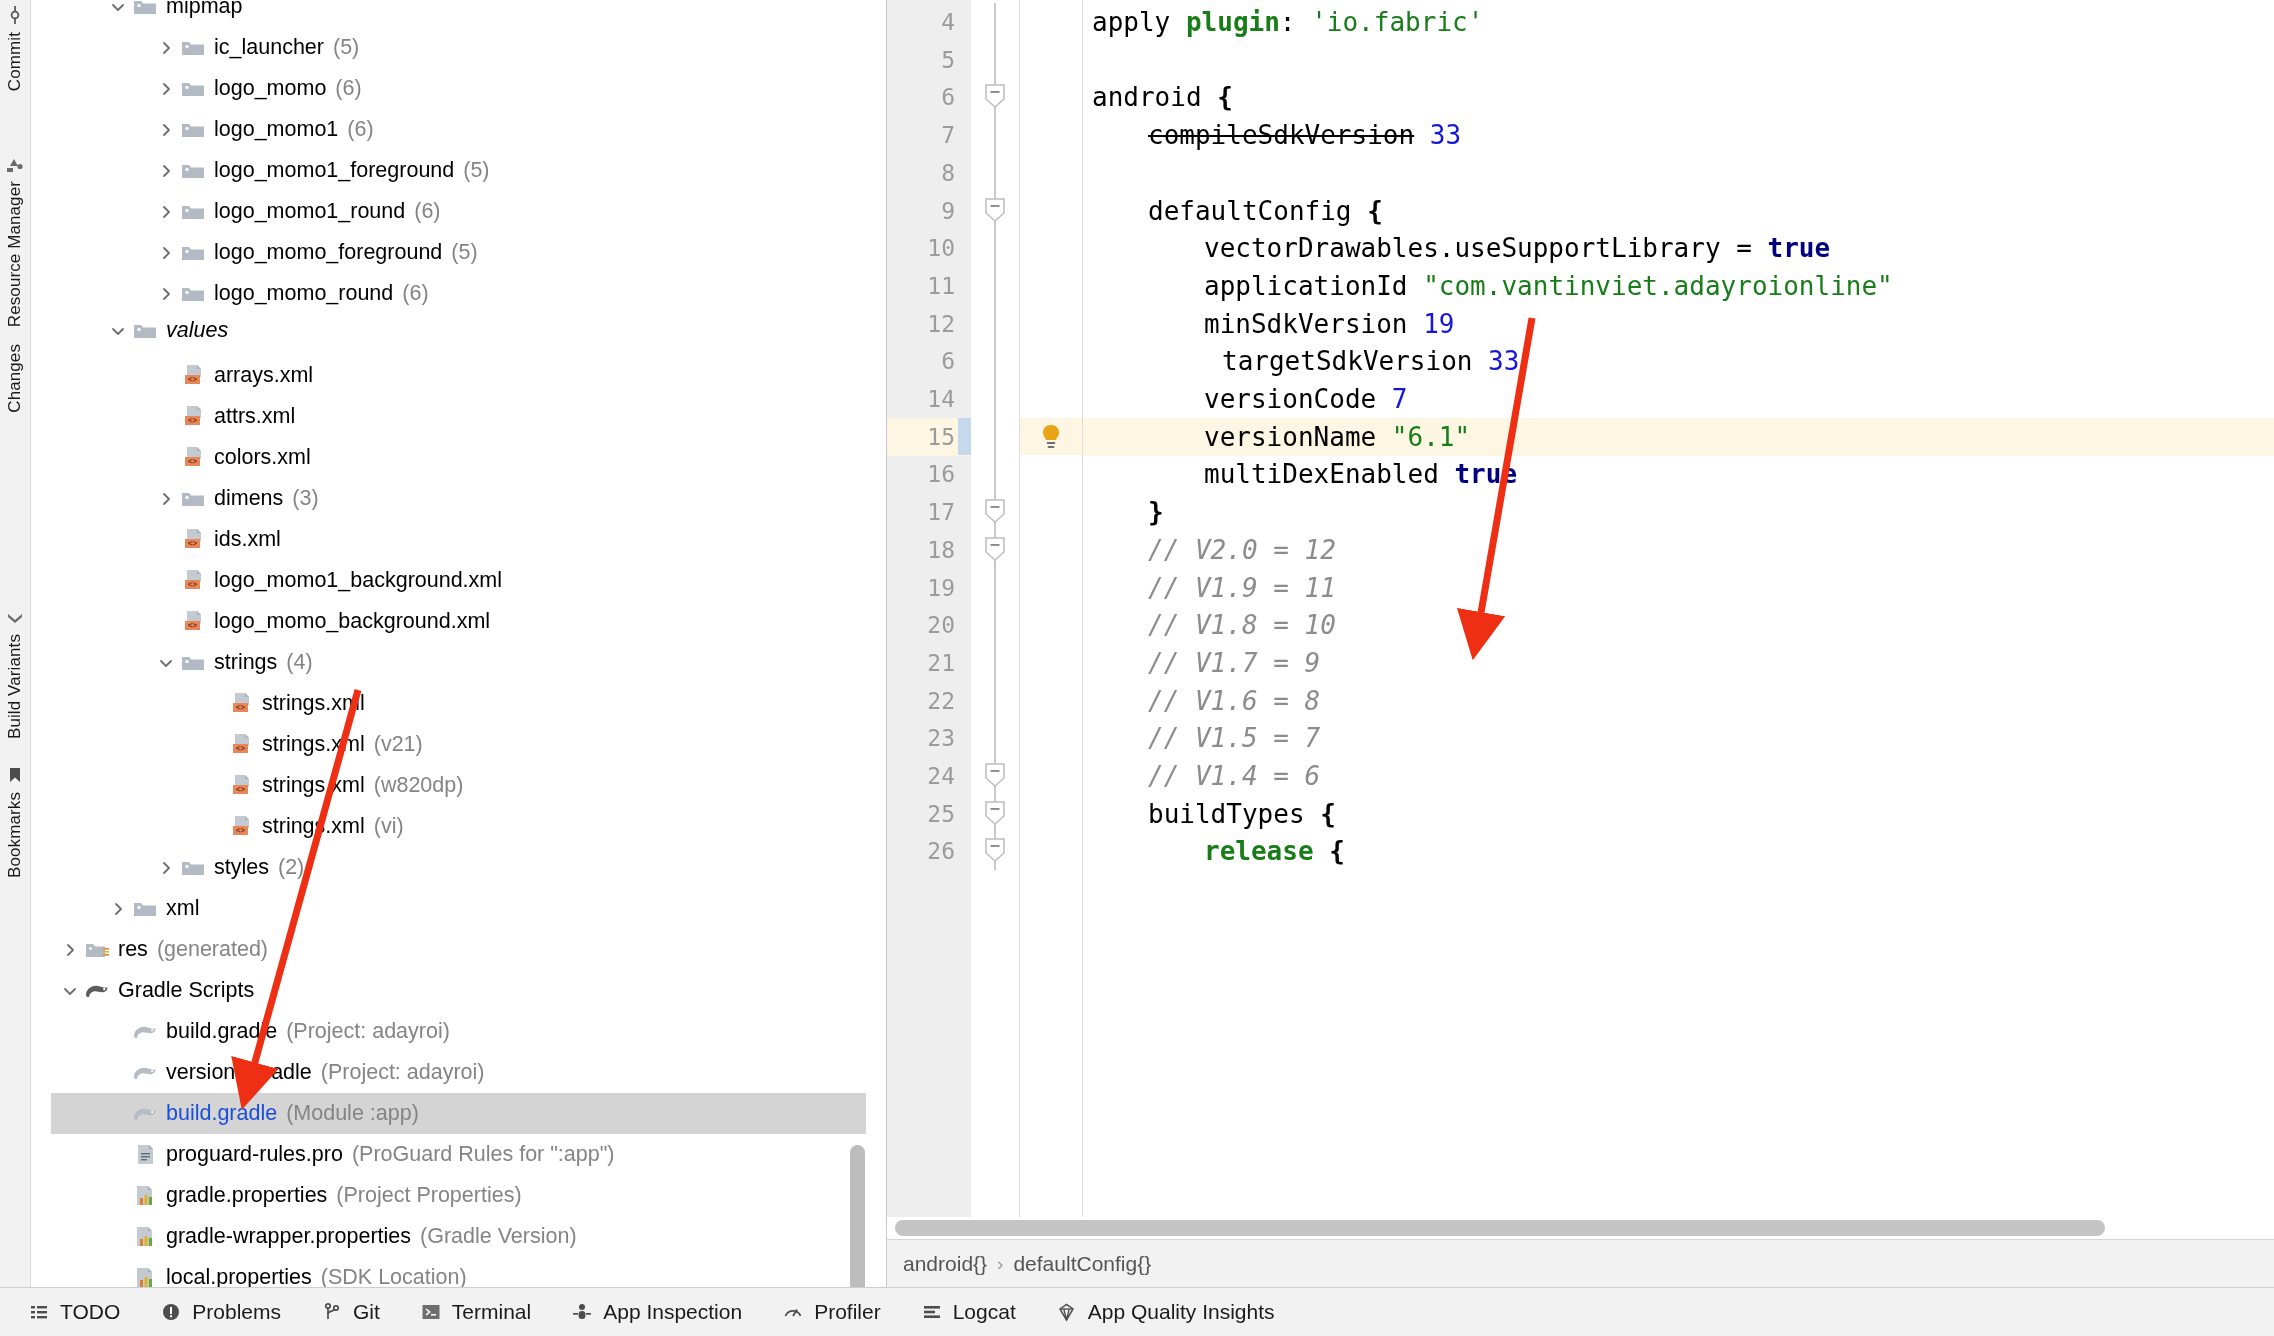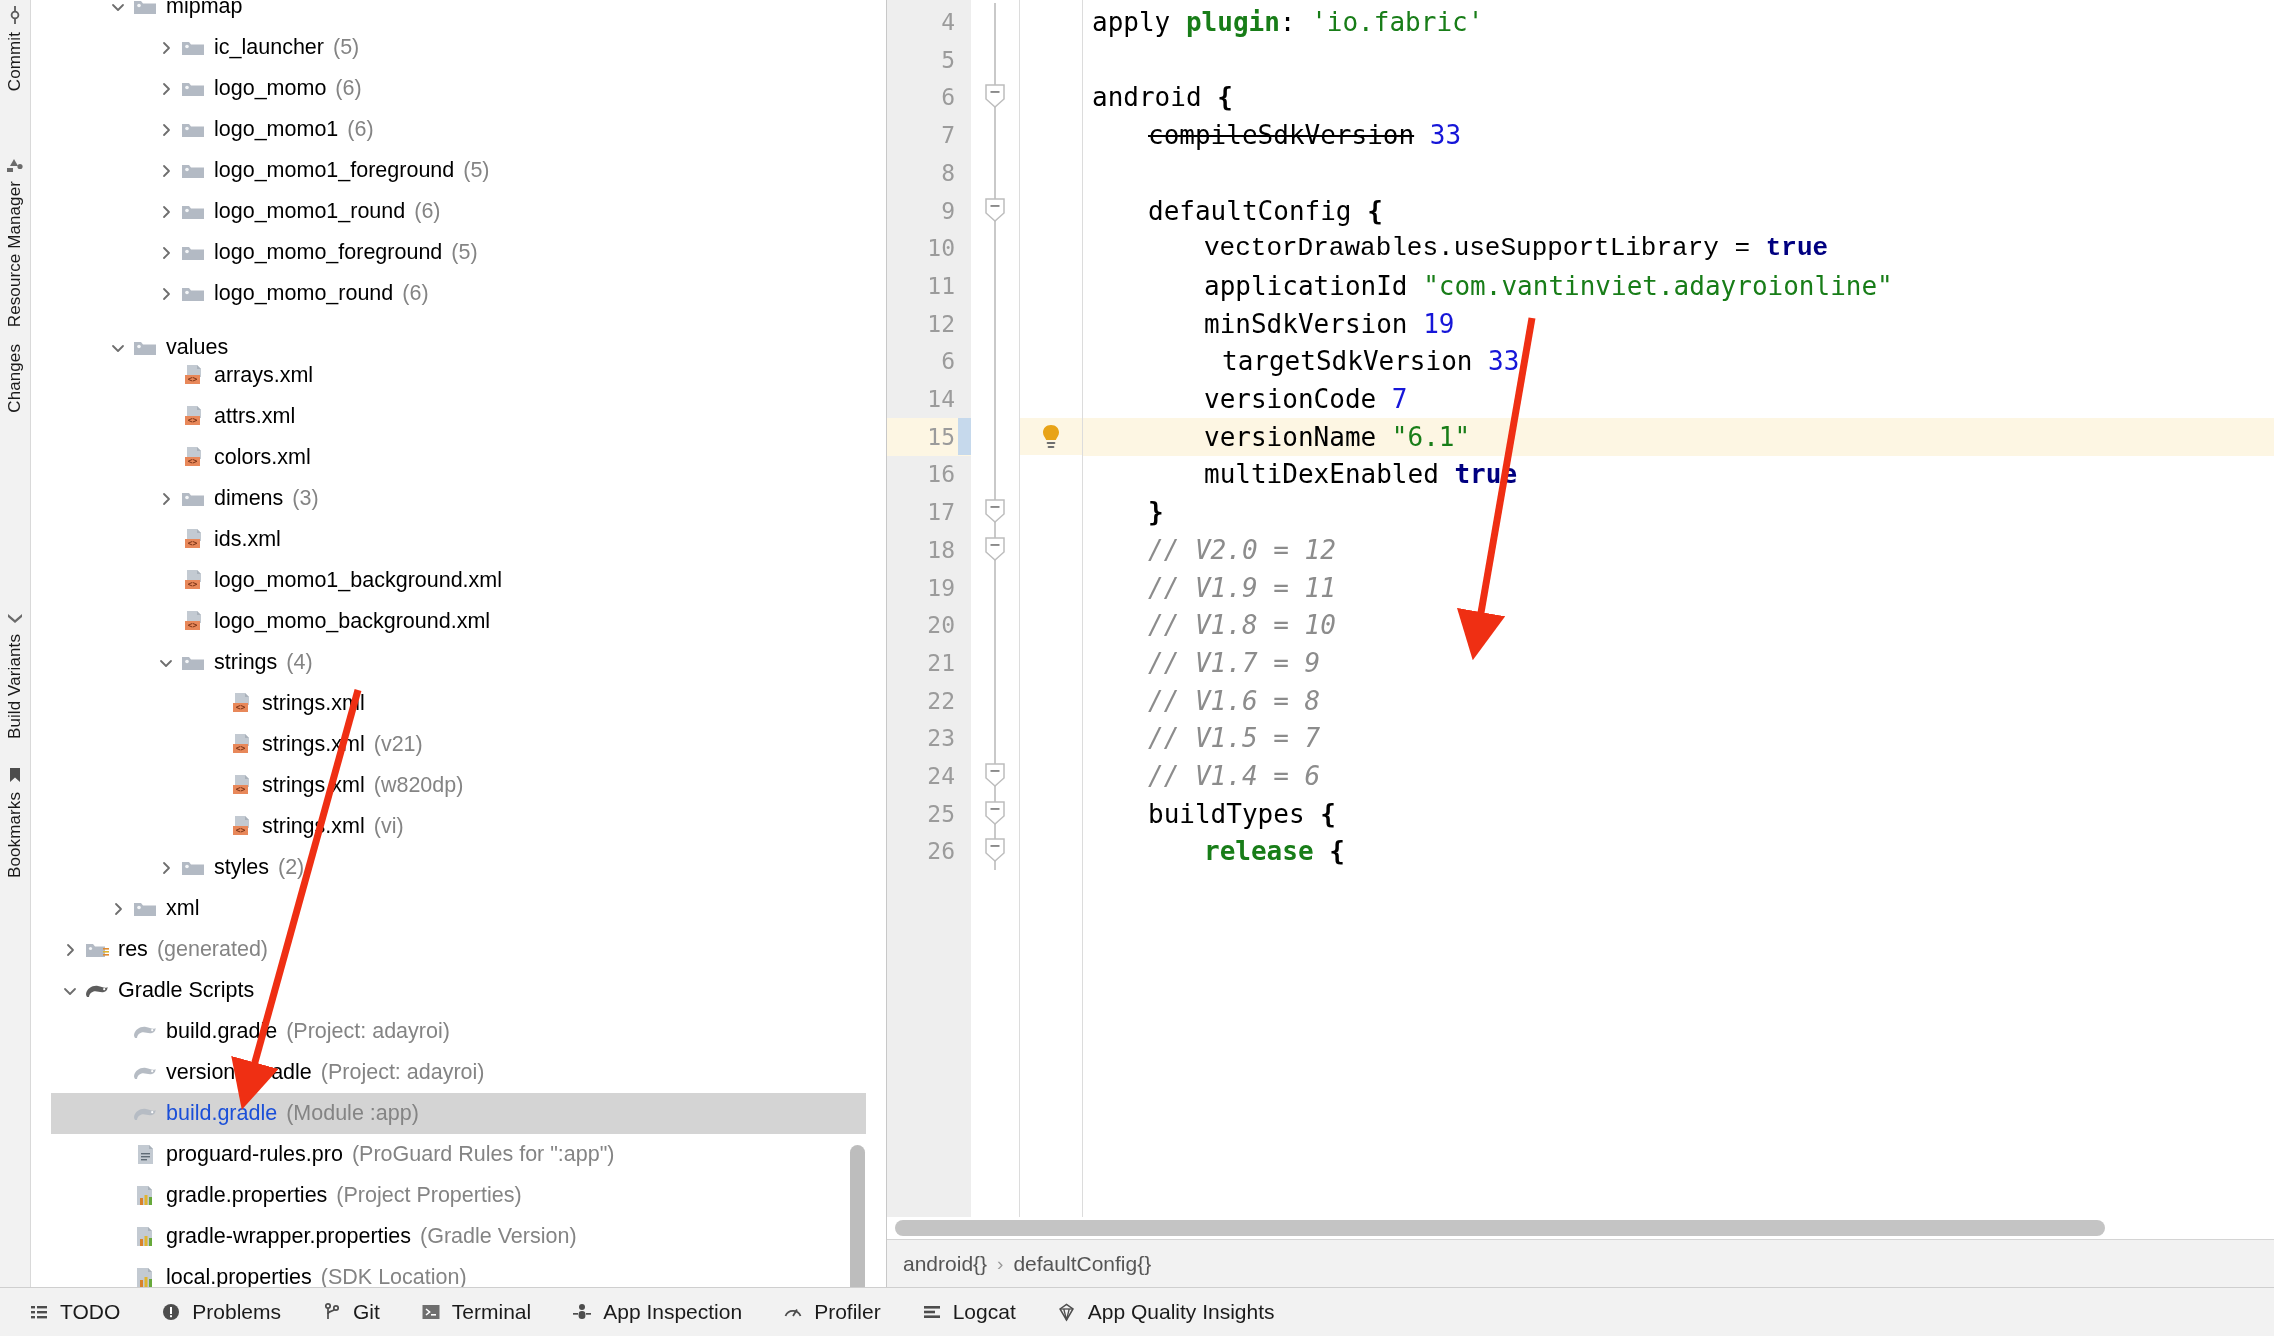--- a/index.html
+++ b/index.html
@@ -289,21 +289,21 @@
             </span>
             <span class="ico">
               <svg width="26" height="26" viewBox="0 0 26 26">
                 <path d="M2 7 H9 L11 9.5 H24 V20 H2 Z" fill="#b3bac4"></path>
                 <circle cx="7" cy="11.5" r="1.8" fill="#f4f6f8"></circle>
               </svg>
             </span>
             <span class="lbl">logo_momo_round</span>
             <span class="sub">(6)</span>
           </div>
-          <div class="row" style="position: absolute; left: 20px; right: 20px; top: 327px;">
+          <div class="row" style="position: absolute; left: 20px; right: 20px; top: 310px; font-style: italic;">
             <div style="width: 54px; flex: 0 0 auto;"></div>
             <span class="arrow">
               <svg width="16" height="16" viewBox="0 0 16 16">
                 <path d="M3 6 L8 11 L13 6" fill="none" stroke="#6e6e6e" stroke-width="1.8" stroke-linecap="round" stroke-linejoin="round"></path>
               </svg>
             </span>
             <span class="ico">
               <svg width="26" height="26" viewBox="0 0 26 26">
                 <path d="M2 7 H9 L11 9.5 H24 V20 H2 Z" fill="#b3bac4"></path>
                 <circle cx="7" cy="11.5" r="1.8" fill="#f4f6f8"></circle>
@@ -710,21 +710,21 @@
               </svg>
             </div>
           </div>
         <div class="code" id="code">
             <div class="cline" style="top: 3px;"><span class="ctext" style="left: 10px;"><span>apply </span><span class="k-plugin">plugin</span><span>: </span><span class="k-str">'io.fabric'</span></span></div>
             <div class="cline" style="top: 40.7px;"><span class="ctext" style="left: 10px;"></span></div>
             <div class="cline" style="top: 78.4px;"><span class="ctext" style="left: 10px;"><span>android </span><span class="k-brace">{</span></span></div>
             <div class="cline" style="top: 116.1px;"><span class="ctext" style="left: 66px;"><span class="k-strike">compileSdkVersion</span><span> </span><span class="k-num">33</span></span></div>
             <div class="cline" style="top: 153.8px;"><span class="ctext" style="left: 10px;"></span></div>
             <div class="cline" style="top: 191.5px;"><span class="ctext" style="left: 66px;"><span>defaultConfig </span><span class="k-brace">{</span></span></div>
-            <div class="cline" style="top: 229.2px;"><span class="ctext" style="left: 122px; font-family: Liberation Mono, monospace;"><span>vectorDrawables.useSupportLibrary = </span><span class="k-kw">true</span></span></div>
+            <div class="cline" style="top: 229.2px;"><span class="ctext" style="left: 122px;"><span>vectorDrawables.useSupportLibrary = </span><span class="k-kw">true</span></span></div>
             <div class="cline" style="top: 266.9px;"><span class="ctext" style="left: 122px;"><span>applicationId </span><span class="k-str">"com.vantinviet.adayroionline"</span></span></div>
             <div class="cline" style="top: 304.6px;"><span class="ctext" style="left: 122px;"><span>minSdkVersion </span><span class="k-num">19</span></span></div>
             <div class="cline" style="top: 342.3px;"><span class="ctext" style="left: 140px;"><span>targetSdkVersion </span><span class="k-num">33</span></span></div>
             <div class="cline" style="top: 380px;"><span class="ctext" style="left: 122px;"><span>versionCode </span><span class="k-num">7</span></span></div>
             <div class="cline hl" style="top: 417.7px;"><span class="ctext" style="left: 122px;"><span>versionName </span><span class="k-str">"6.1"</span></span></div>
             <div class="cline" style="top: 455.4px;"><span class="ctext" style="left: 122px;"><span>multiDexEnabled </span><span class="k-kw">true</span></span></div>
             <div class="cline" style="top: 493.1px;"><span class="ctext" style="left: 66px;"><span class="k-brace">}</span></span></div>
             <div class="cline" style="top: 530.8px;"><span class="ctext" style="left: 66px;"><span class="k-cmt">// V2.0 = 12</span></span></div>
             <div class="cline" style="top: 568.5px;"><span class="ctext" style="left: 66px;"><span class="k-cmt">// V1.9 = 11</span></span></div>
             <div class="cline" style="top: 606.2px;"><span class="ctext" style="left: 66px;"><span class="k-cmt">// V1.8 = 10</span></span></div>

